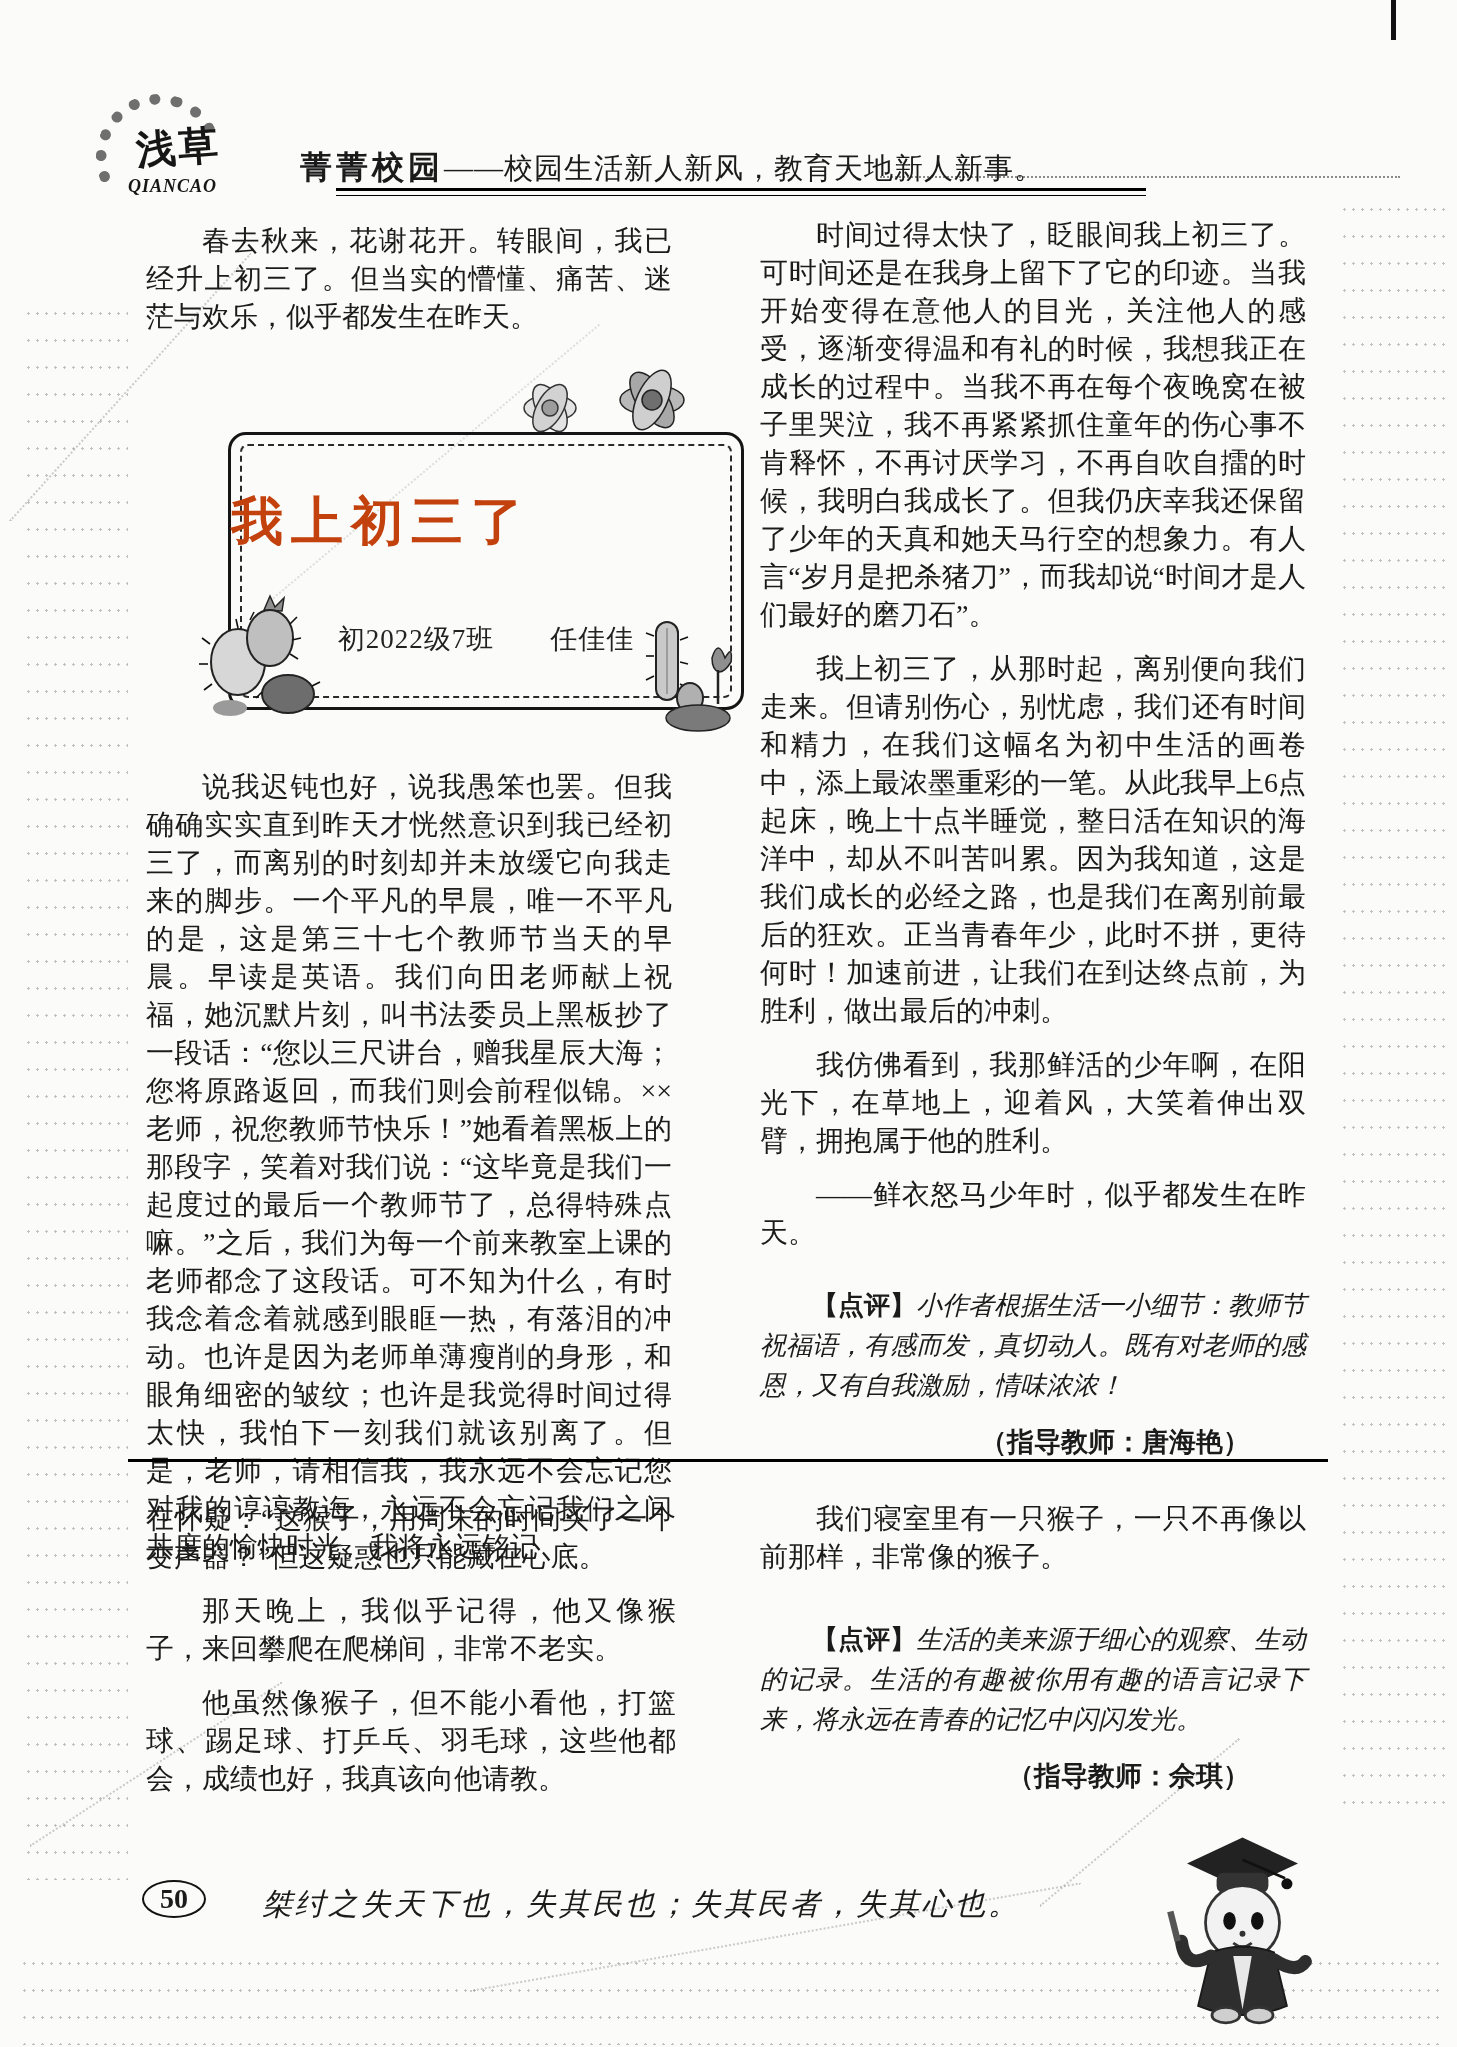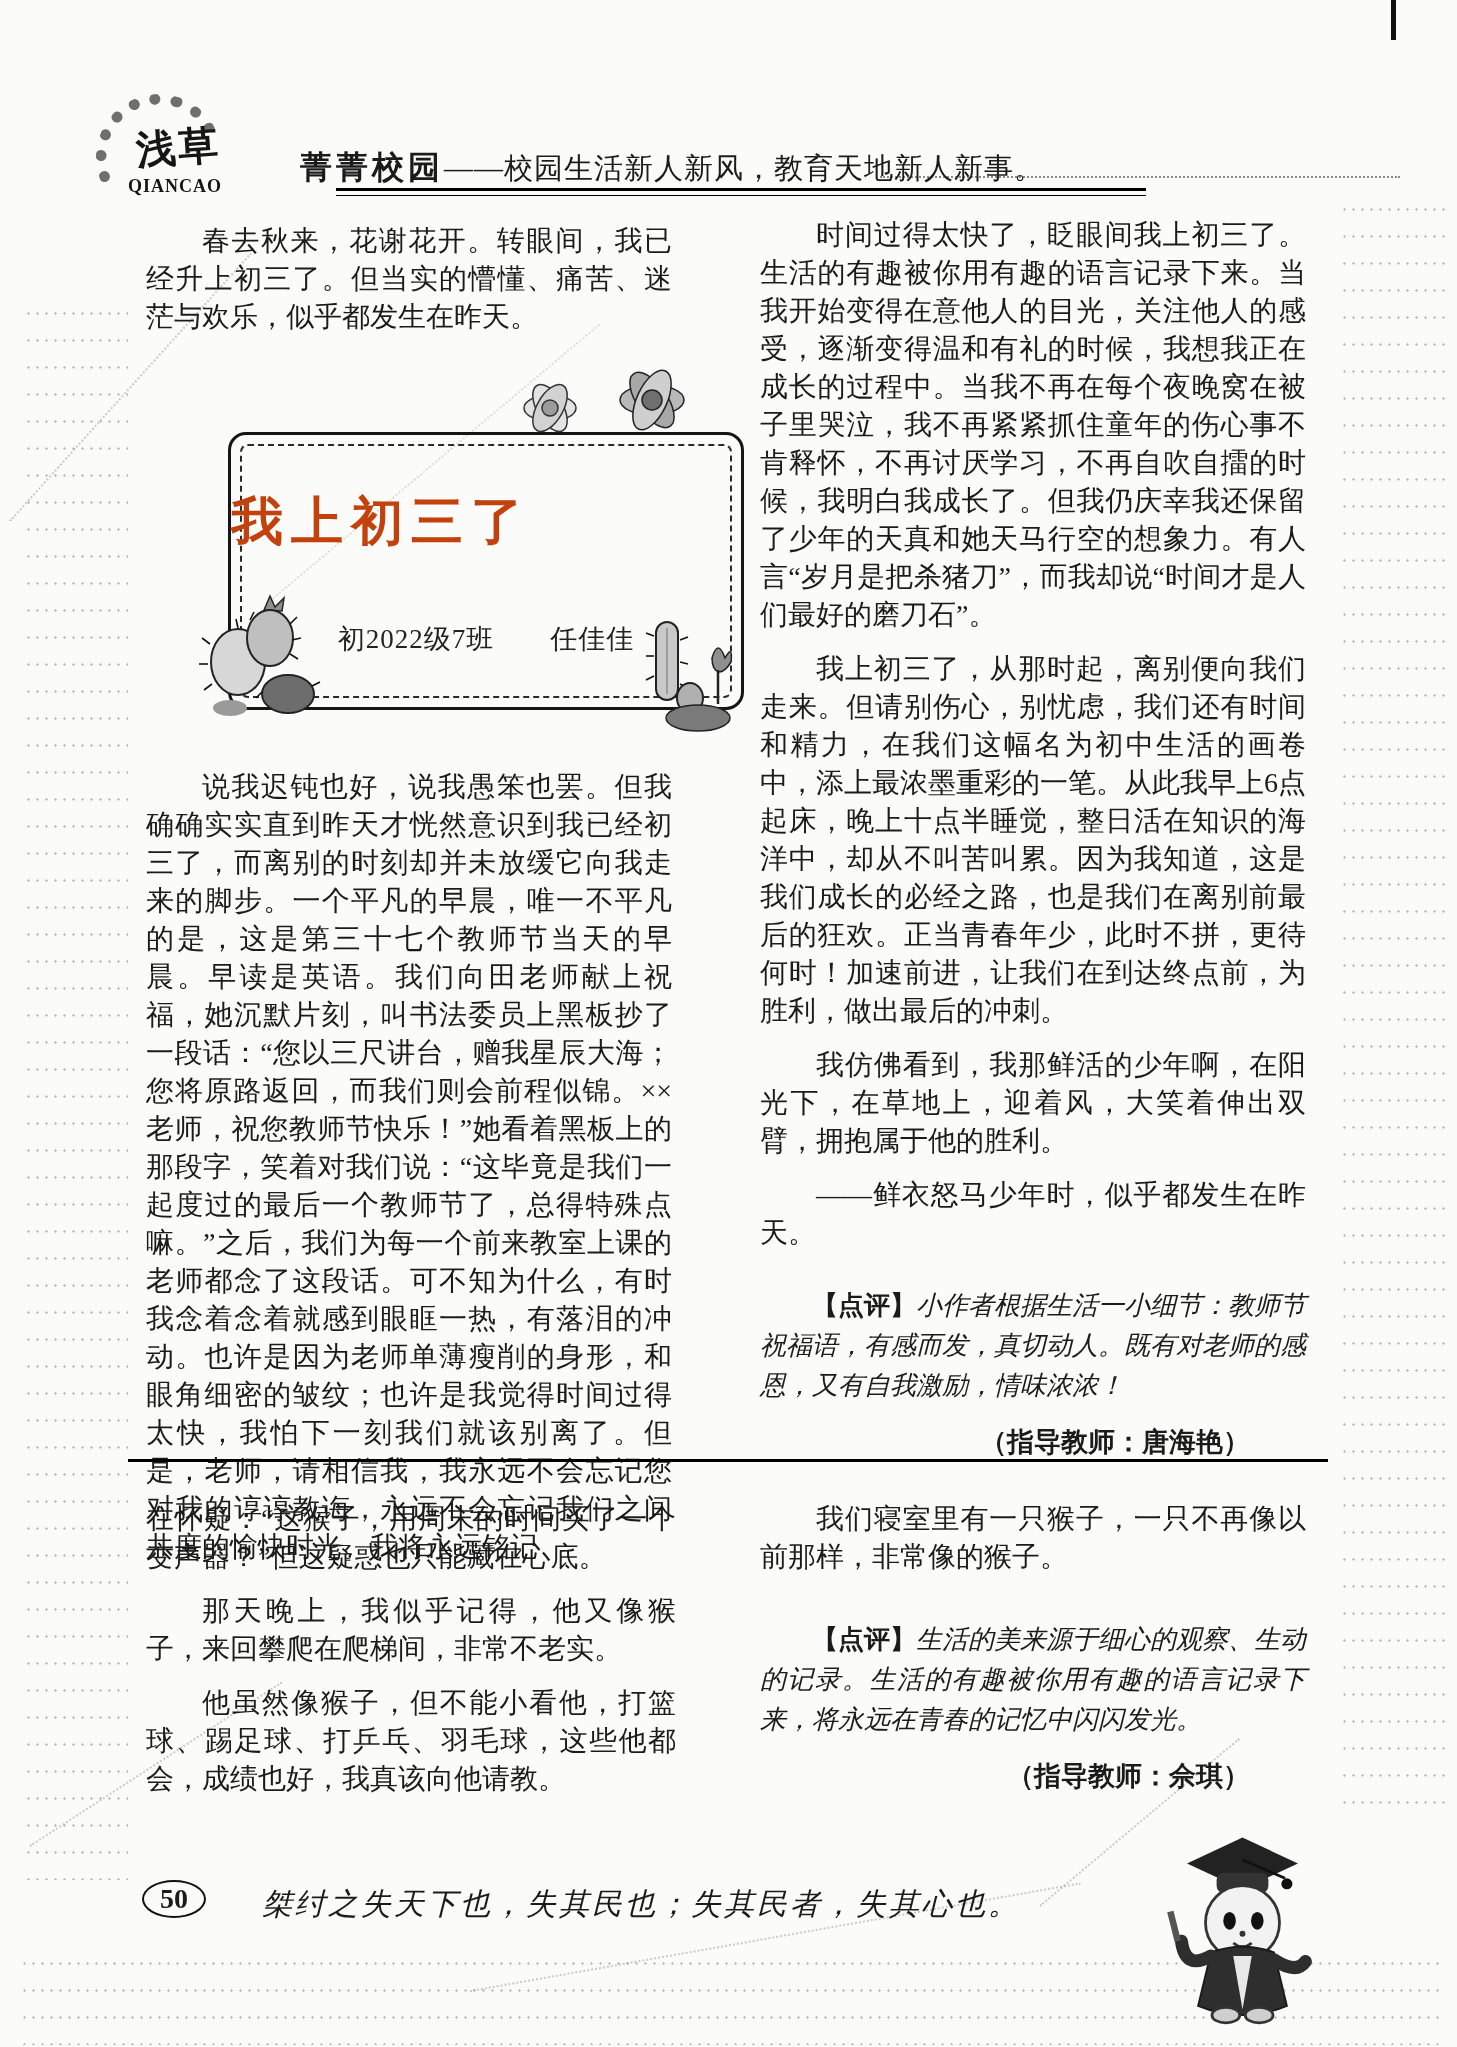--- a/index.html
+++ b/index.html
@@ -26,21 +26,21 @@
   .diag5{left:30px;top:1845px;width:300px;transform:rotate(-33deg);}
   .corner-mark{position:absolute;left:1391px;top:0;width:5px;height:40px;background:#111;z-index:1;}
   
   .logo{position:absolute;left:92px;top:92px;width:180px;height:120px;z-index:2;}
   .logo-arc{
     position:absolute;left:4px;top:2px;width:104px;height:104px;border-radius:50%;
     border:11px dotted #6f6f6f;border-right-color:transparent;border-bottom-color:transparent;
     transform:rotate(18deg);
   }
   .logo-cn{position:absolute;left:44px;top:28px;font-size:40px;font-weight:bold;letter-spacing:2px;color:#161616;transform:rotate(-4deg);}
-  .logo-en{position:absolute;left:36px;top:84px;font-size:18px;font-weight:bold;letter-spacing:1px;color:#161616;}
+  .logo-en{position:absolute;left:36px;top:84px;font-size:18px;font-weight:bold;font-style:italic;letter-spacing:1px;color:#161616;}
   .header-text{position:absolute;left:300px;top:146px;z-index:2;white-space:nowrap;}
   .badge{font-size:32px;font-weight:bold;letter-spacing:4px;}
   .tagline{font-size:29px;letter-spacing:1px;}
   .leader{position:absolute;left:880px;top:154px;width:520px;border-bottom:2.5px dotted #8a8a8a;height:22px;z-index:1;}
   .header-rule{position:absolute;left:336px;top:188px;width:810px;height:4px;border-top:3px solid #000;border-bottom:1.5px solid #000;z-index:2;}
   
   .col{position:absolute;z-index:2;font-size:28px;line-height:38px;text-align:justify;}
   .col p{margin:16px;text-indent:2em;}
   .col p.noindent{text-indent:0;}
   .intro{left:130px;top:206px;width:558px;}
@@ -158,21 +158,21 @@
     <line x1="92" y1="64" x2="92" y2="98" stroke="#222" stroke-width="2.5"></line>
     <ellipse cx="64" cy="92" rx="13" ry="15" fill="#b0b0b0" stroke="#222" stroke-width="2"></ellipse>
     <ellipse cx="72" cy="112" rx="32" ry="13" fill="#7a7a7a" stroke="#222" stroke-width="1.5"></ellipse>
   </svg>
 
   <div class="col left-body">
     <p>说我迟钝也好，说我愚笨也罢。但我确确实实直到昨天才恍然意识到我已经初三了，而离别的时刻却并未放缓它向我走来的脚步。一个平凡的早晨，唯一不平凡的是，这是第三十七个教师节当天的早晨。早读是英语。我们向田老师献上祝福，她沉默片刻，叫书法委员上黑板抄了一段话：“您以三尺讲台，赠我星辰大海；您将原路返回，而我们则会前程似锦。××老师，祝您教师节快乐！”她看着黑板上的那段字，笑着对我们说：“这毕竟是我们一起度过的最后一个教师节了，总得特殊点嘛。”之后，我们为每一个前来教室上课的老师都念了这段话。可不知为什么，有时我念着念着就感到眼眶一热，有落泪的冲动。也许是因为老师单薄瘦削的身形，和眼角细密的皱纹；也许是我觉得时间过得太快，我怕下一刻我们就该别离了。但是，老师，请相信我，我永远不会忘记您对我的谆谆教诲，永远不会忘记我们之间共度的愉快时光。我将永远铭记</p>
   </div>
 
   <div class="col right-col">
-    <p>时间过得太快了，眨眼间我上初三了。生活的有趣被你用有趣的语言记录下来。当我开始变得在意他人的目光，关注他人的感受，逐渐变得温和有礼的时候，我想我正在成长的过程中。当我不再在每个夜晚窝在被子里哭泣，我不再紧紧抓住童年的伤心事不肯释怀，不再讨厌学习，不再自吹自擂的时候，我明白我成长了。但我仍庆幸我还保留了少年的天真和她天马行空的想象力。有人言“岁月是把杀猪刀”，而我却说“时间才是人们最好的磨刀石”。</p>
+    <p>时间过得太快了，眨眼间我上初三了。可时间还是在我身上留下了它的印迹。当我开始变得在意他人的目光，关注他人的感受，逐渐变得温和有礼的时候，我想我正在成长的过程中。当我不再在每个夜晚窝在被子里哭泣，我不再紧紧抓住童年的伤心事不肯释怀，不再讨厌学习，不再自吹自擂的时候，我明白我成长了。但我仍庆幸我还保留了少年的天真和她天马行空的想象力。有人言“岁月是把杀猪刀”，而我却说“时间才是人们最好的磨刀石”。</p>
     <p>我上初三了，从那时起，离别便向我们走来。但请别伤心，别忧虑，我们还有时间和精力，在我们这幅名为初中生活的画卷中，添上最浓墨重彩的一笔。从此我早上6点起床，晚上十点半睡觉，整日活在知识的海洋中，却从不叫苦叫累。因为我知道，这是我们成长的必经之路，也是我们在离别前最后的狂欢。正当青春年少，此时不拼，更待何时！加速前进，让我们在到达终点前，为胜利，做出最后的冲刺。</p>
     <p>我仿佛看到，我那鲜活的少年啊，在阳光下，在草地上，迎着风，大笑着伸出双臂，拥抱属于他的胜利。</p>
     <p class="signature">——鲜衣怒马少年时，似乎都发生在昨天。</p>
     <div class="comment">
       <p><span class="comment-label">【点评】</span><span class="comment-text">小作者根据生活一小细节：教师节祝福语，有感而发，真切动人。既有对老师的感恩，又有自我激励，情味浓浓！</span></p>
       <p class="teacher">（指导教师：唐海艳）</p>
     </div>
   </div>
 
   <div class="divider"></div>

